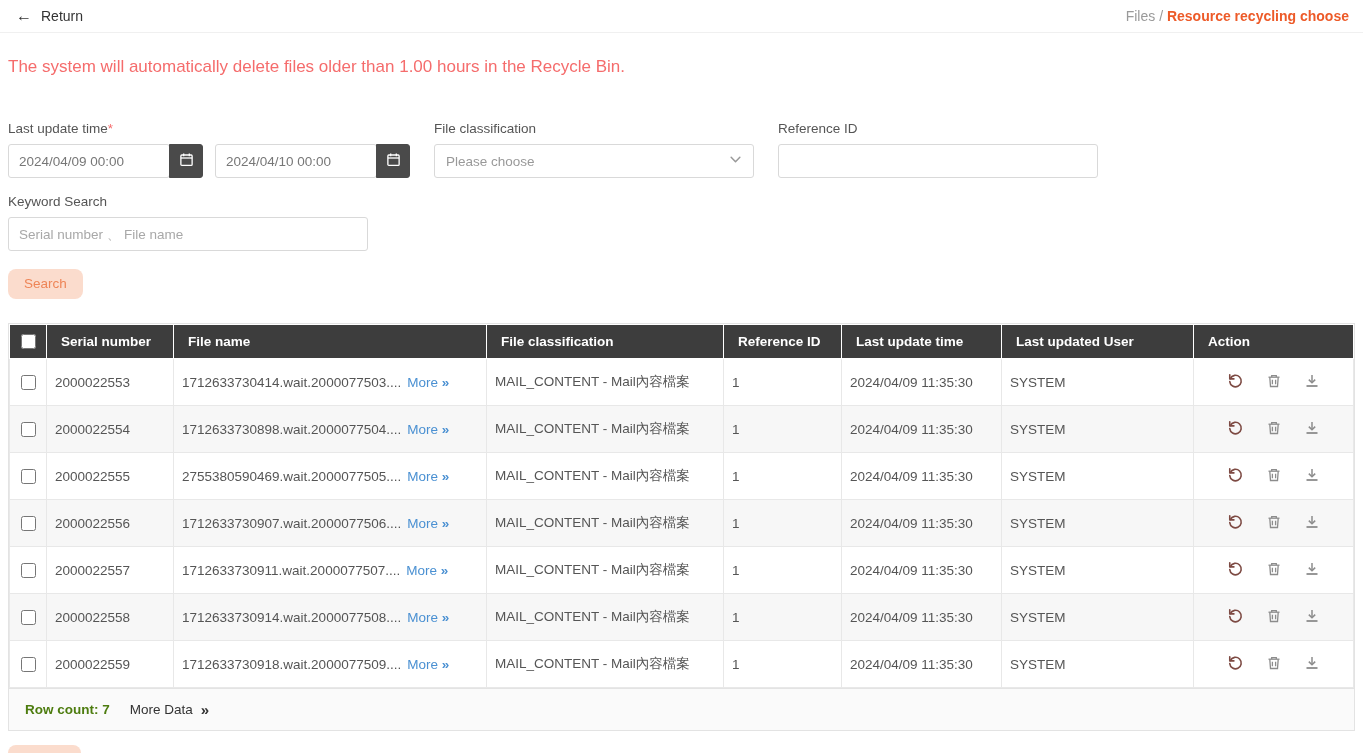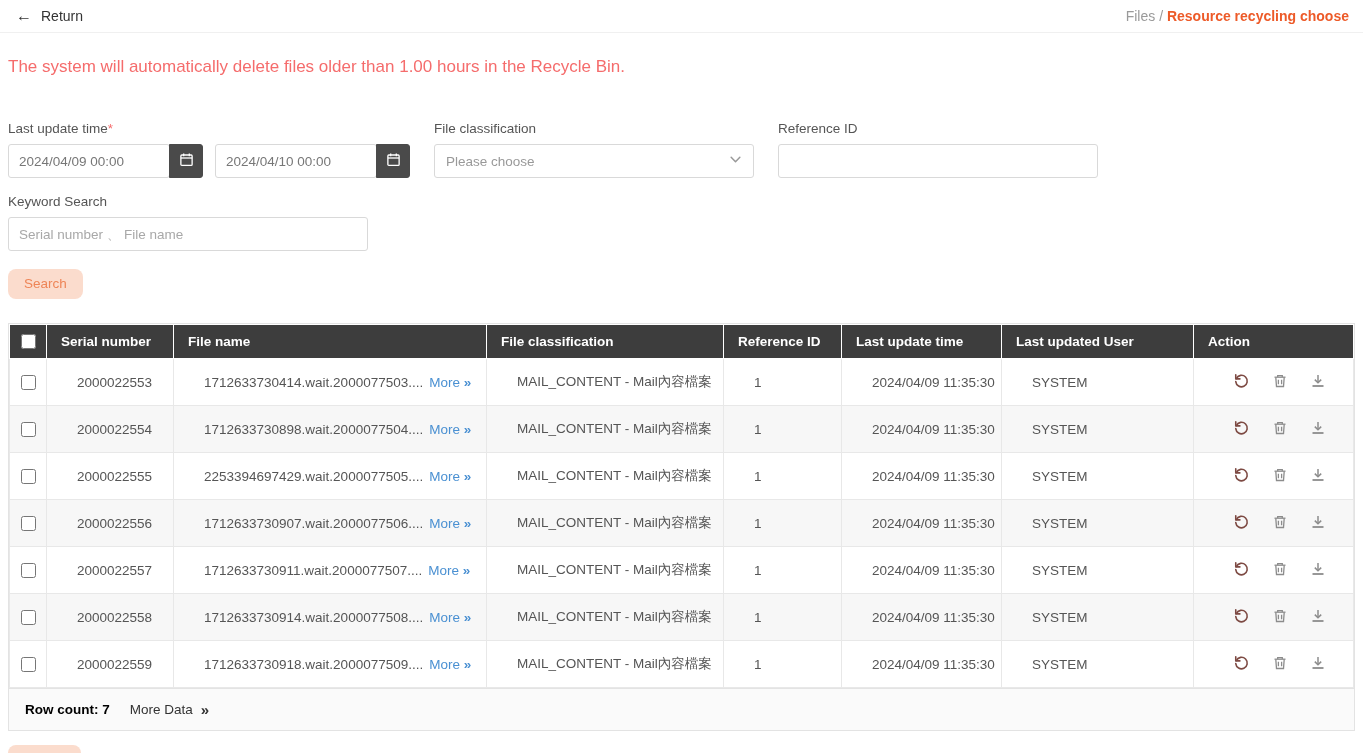--- a/index.html
+++ b/index.html
@@ -61,39 +61,39 @@
   
   .panel { margin:24px 8px 0 8px; border:1px solid #e3e3e3; background:#fff; }
   .panel-toolbar { padding:13px 12px; display:flex; gap:8px; }
   table { width:100%; border-collapse:collapse; table-layout:fixed; }
   thead th {
     background:#3d3d3d; color:#fff; font-size:13.5px; text-align:left;
     padding:9px 14px; border:1px solid #fff; font-weight:bold;
   }
   thead th.cb-cell { text-align:center; padding:9px 4px; }
   tbody td {
-    border:1px solid #e8e8e8; padding:13px 30px; font-size:13.5px; color:#555;
+    border:1px solid #e8e8e8; padding:13px 8px; font-size:13.5px; color:#555;
     overflow:hidden; white-space:nowrap;
   }
   tbody td.cb-cell { text-align:center; padding:13px 4px; }
   tbody tr:nth-child(even) { background:#f7f7f7; }
   input[type=checkbox] { width:15px; height:15px; margin:0; cursor:pointer; vertical-align:middle; }
   .more-link { color:#4a90d2; cursor:pointer; margin-left:6px; text-decoration:none; white-space:nowrap; }
   .more-link .chev { font-weight:bold; letter-spacing:-1px; }
   .action-cell { text-align:center; }
   .icon-btn { background:none; border:none; cursor:pointer; padding:0 9px; vertical-align:middle; }
   .icon-restore { color:#7d4a43; }
   .icon-gray { color:#8c8c8c; }
 
   
   .table-footer {
     padding:12px 16px; border-top:1px solid #e3e3e3; background:#fafafa;
     display:flex; align-items:center; gap:20px; font-size:13.5px;
   }
-  .row-count { color:#000000; font-weight:bold; }
+  .row-count { color:#4d7c0f; font-weight:bold; }
   .more-data { color:#333; cursor:pointer; display:inline-flex; align-items:center; gap:8px; }
   .more-data .chev { font-weight:bold; letter-spacing:-1px; font-size:15px; }
   .bottom-bar { padding:14px 8px 16px 8px; }
   .btn-return { background:#fbdccd; color:#ee8557; }
 </style>
 </head>
 <body>
 
 <div class="topbar">
   <a class="return-link">
@@ -251,21 +251,21 @@
                 <path d="M4.8 6.6L8 9.8l3.2-3.2" stroke-width="1.5"></path>
                 <path d="M2.5 13h11" stroke-width="1.8"></path>
               </svg></button>
         </td>
       </tr>
 
       <tr>
         <td class="cb-cell"><input type="checkbox" style=""></td>
         <td>2000022555</td>
         <td>
-          <span>2253394697429.wait.2000077505....</span><a class="more-link"><span>More</span> <span class="chev">»</span></a>
+          <span>2755380590469.wait.2000077505....</span><a class="more-link"><span>More</span> <span class="chev">»</span></a>
         </td>
         <td>MAIL_CONTENT - Mail內容檔案</td>
         <td>1</td>
         <td>2024/04/09 11:35:30</td>
         <td>SYSTEM</td>
         <td class="action-cell">
           <button class="icon-btn icon-restore"><svg width="17" height="17" viewBox="0 0 16 16" fill="none" stroke="currentColor" stroke-width="1.5" stroke-linecap="round" stroke-linejoin="round">
                 <path d="M2.6 2.6v3.9h3.9"></path>
                 <path d="M3.1 6.2A5.4 5.4 0 1 1 2.6 9"></path>
               </svg></button>

